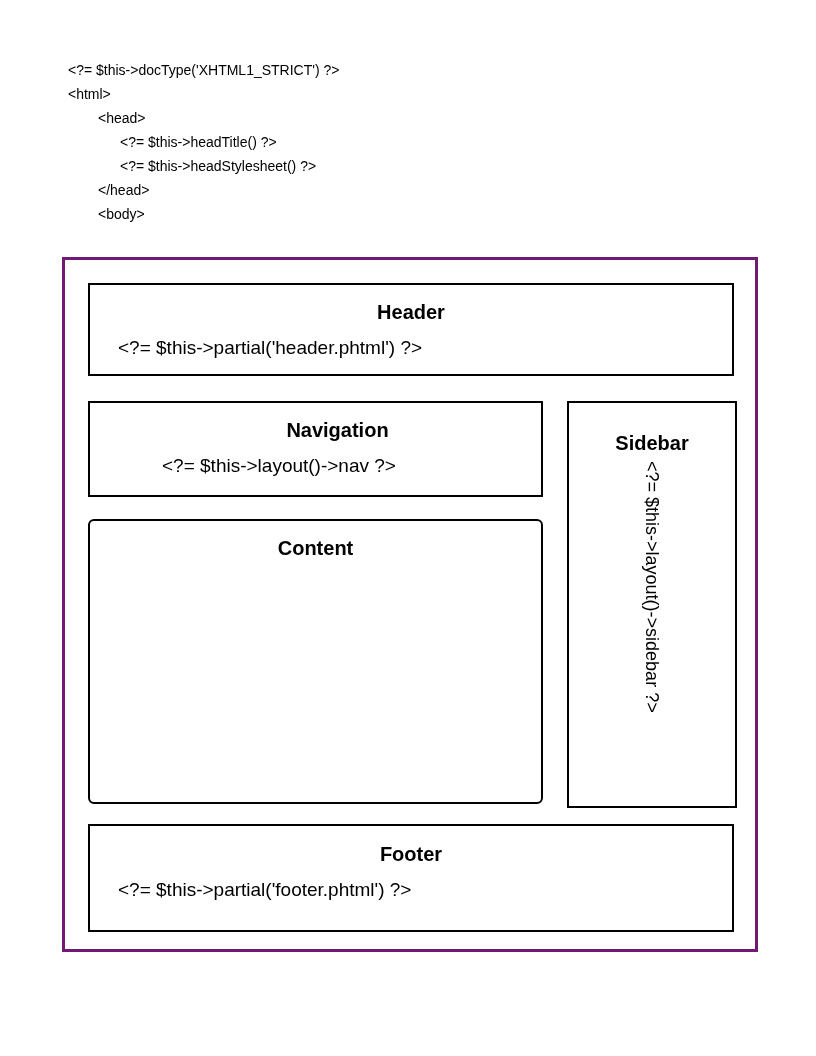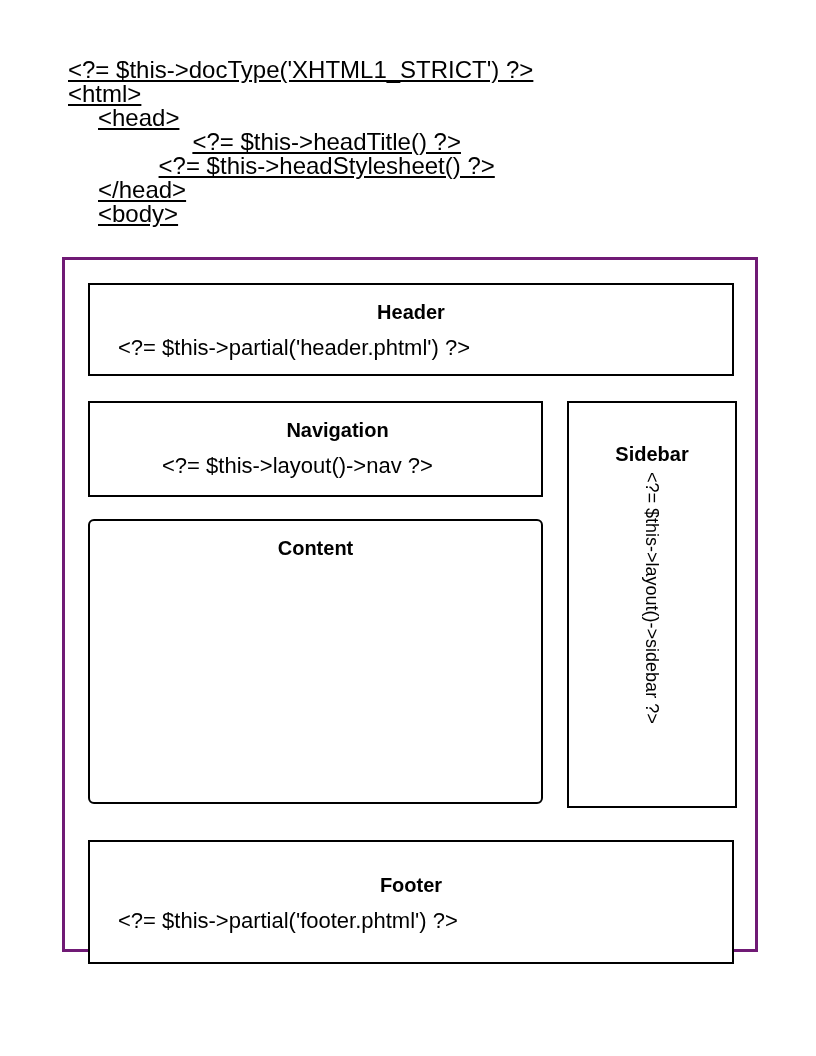--- a/index.html
+++ b/index.html
@@ -11,61 +11,60 @@
     position: relative;
     width: 816px;
     height: 1056px;
     background: #ffffff;
     color: #000000;
     font-family: "Liberation Sans", sans-serif;
     overflow: hidden;
   }
   .codeblock {
     position: absolute;
-    font-size: 24px;
+    font-size: 14px;
     line-height: 24px;
     white-space: nowrap;
-    text-decoration: underline;
   }
   #code-top { left: 68px; top: 58px; }
   #code-bottom { left: 68px; top: 960px; }
   .ind-0 { padding-left: 0; }
   .ind-1 { padding-left: 30px; }
-  .ind-2 { padding-left: 52px; text-align: center; }
+  .ind-2 { padding-left: 52px; }
 
   #outer-box {
     position: absolute;
     left: 62px;
     top: 257px;
     width: 696px;
     height: 695px;
     border: 3px solid #701a75;
     box-sizing: border-box;
   }
   .box {
     position: absolute;
     border: 2px solid #000000;
     box-sizing: border-box;
     background: #ffffff;
   }
   #header-box  { left: 23px;  top: 23px;  width: 646px; height: 93px;  padding-top: 15px; }
   #nav-box     { left: 23px;  top: 141px; width: 455px; height: 96px;  padding-top: 15px; padding-left: 44px; }
   #content-box { left: 23px;  top: 259px; width: 455px; height: 285px; padding-top: 15px; border-radius: 6px; }
-  #sidebar-box { left: 502px; top: 141px; width: 170px; height: 407px; padding-top: 39px; }
-  #footer-box  { left: 23px;  top: 580px; width: 646px; height: 124px;  padding-top: 31px; }
+  #sidebar-box { left: 502px; top: 141px; width: 170px; height: 407px; padding-top: 28px; }
+  #footer-box  { left: 23px;  top: 564px; width: 646px; height: 108px;  padding-top: 16px; }
 
   .box-title {
     font-size: 20px;
     font-weight: bold;
     line-height: 24px;
     text-align: center;
     white-space: nowrap;
   }
   .box-code {
-    font-size: 22px;
+    font-size: 19px;
     line-height: 24px;
     margin-top: 12px;
     padding-left: 28px;
     white-space: nowrap;
   }
   .box-code-vertical {
     writing-mode: vertical-rl;
     text-orientation: mixed;
     font-size: 18px;
     line-height: 24px;

